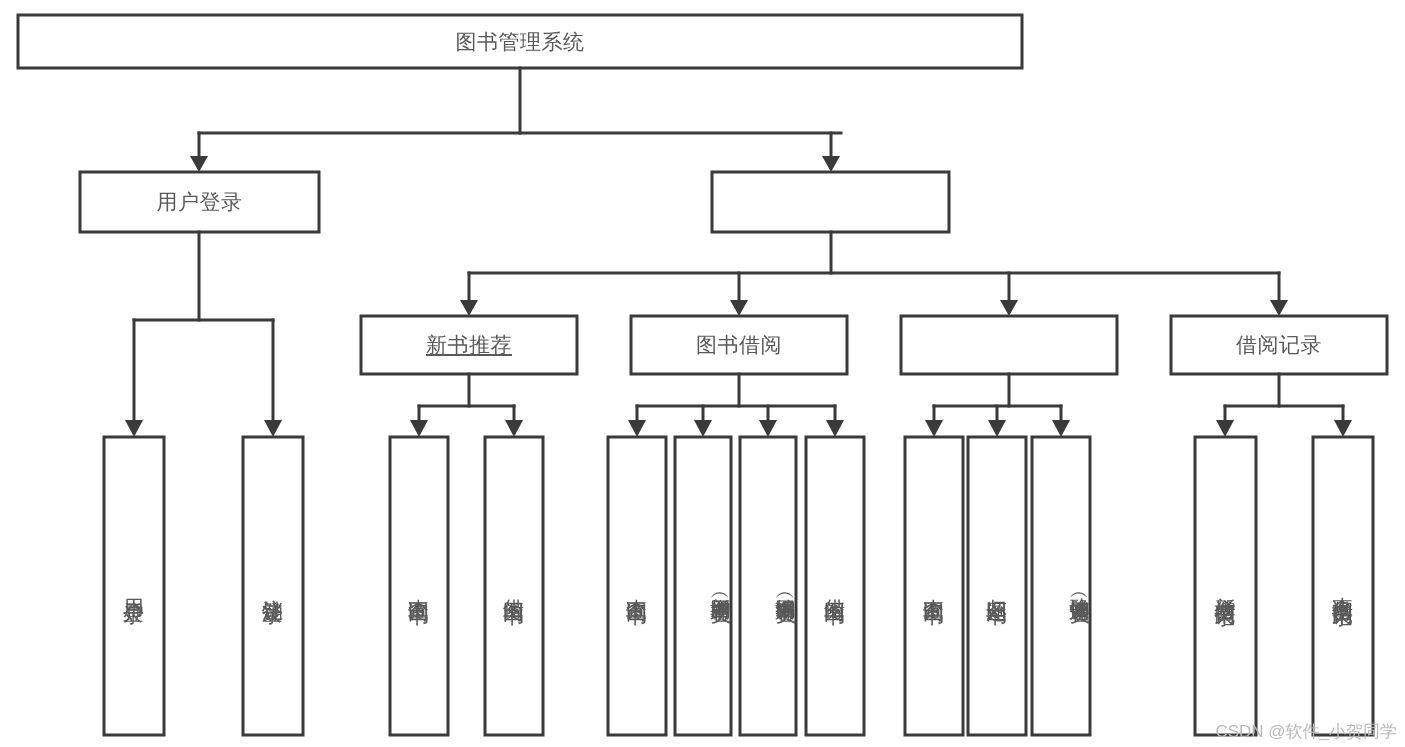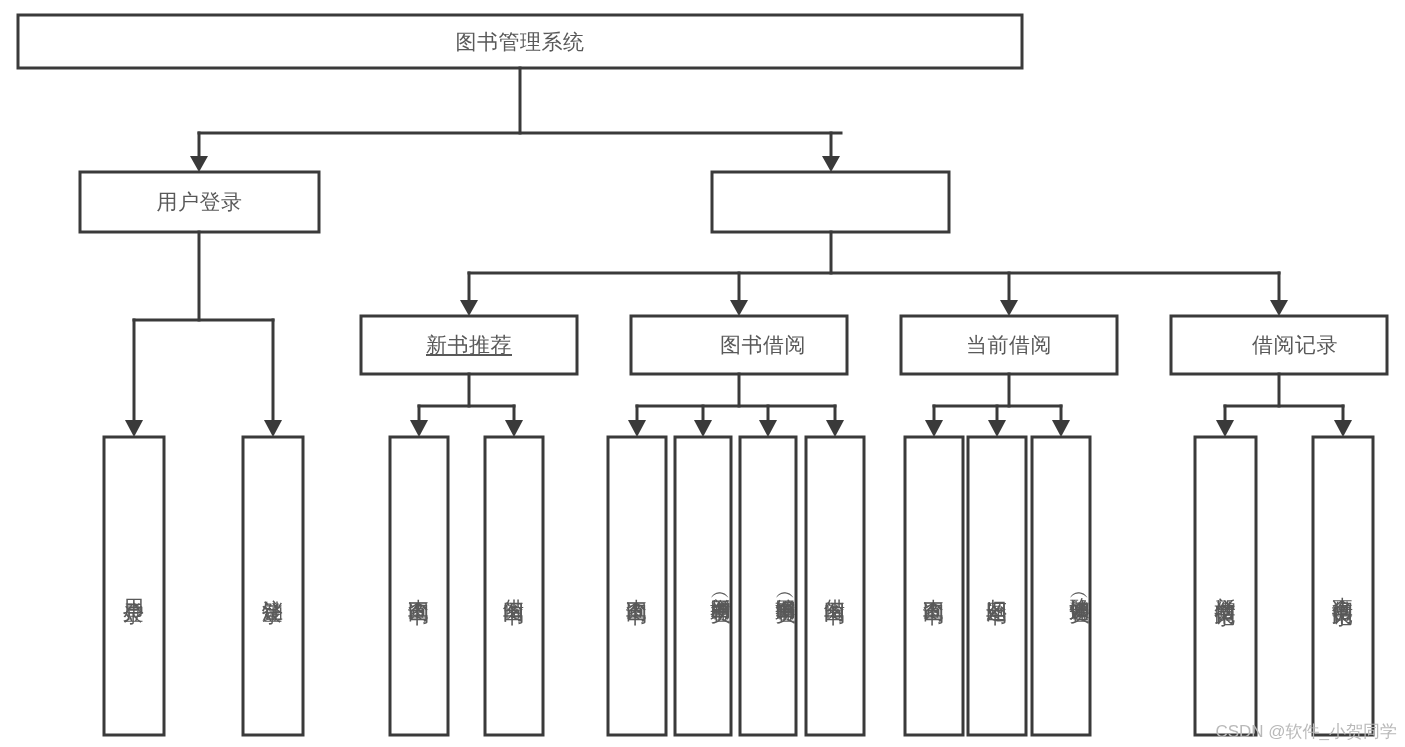--- a/index.html
+++ b/index.html
@@ -188,23 +188,22 @@
     <rect class="node-box" x="1032" y="437" width="58" height="298"></rect>
     <rect class="node-box" x="1195" y="437" width="61" height="298"></rect>
     <rect class="node-box" x="1313" y="437" width="60" height="298"></rect>
   </svg>
 
   <div class="node-label-h" style="left:18px; top:15px; width:1004px; height:53px;">图书管理系统</div>
 
   <div class="node-label-h" style="left:80px; top:172px; width:239px; height:60px;">用户登录</div>
 
   <div class="node-label-h" style="left:361px; top:316px; width:216px; height:58px;text-decoration:underline;">新书推荐</div>
-  <div class="node-label-h" style="left:631px; top:316px; width:216px; height:58px;padding-left:24px;">图书借阅</div>
-  <div class="node-label-h" style="left:901px; top:316px; width:216px; height:58px;">当前借阅</div>
-  <div class="node-label-h" style="left:1171px; top:316px; width:216px; height:58px;padding-left:16px;">借阅记录</div>
+  <div class="node-label-h" style="left:631px; top:316px; width:216px; height:58px;">图书借阅</div>
+  <div class="node-label-h" style="left:1171px; top:316px; width:216px; height:58px;">借阅记录</div>
 
   <div class="node-label-v" style="left:104px; top:437px; width:60px; height:298px;">用户登录</div>
   <div class="node-label-v" style="left:243px; top:437px; width:60px; height:298px;">注销登录</div>
   <div class="node-label-v" style="left:390px; top:437px; width:58px; height:298px;">查询图书</div>
   <div class="node-label-v" style="left:485px; top:437px; width:58px; height:298px;">借阅图书</div>
   <div class="node-label-v" style="left:608px; top:437px; width:58px; height:298px;">查询图书</div>
   <div class="node-label-v narrow" style="left:675px; top:437px; width:56px; height:298px; align-items:flex-start;">新增图书（管理员）</div>
   <div class="node-label-v narrow" style="left:740px; top:437px; width:56px; height:298px; align-items:flex-start;">编辑图书（管理员）</div>
   <div class="node-label-v" style="left:806px; top:437px; width:58px; height:298px;">借阅图书</div>
   <div class="node-label-v" style="left:905px; top:437px; width:58px; height:298px;">查询图书</div>

